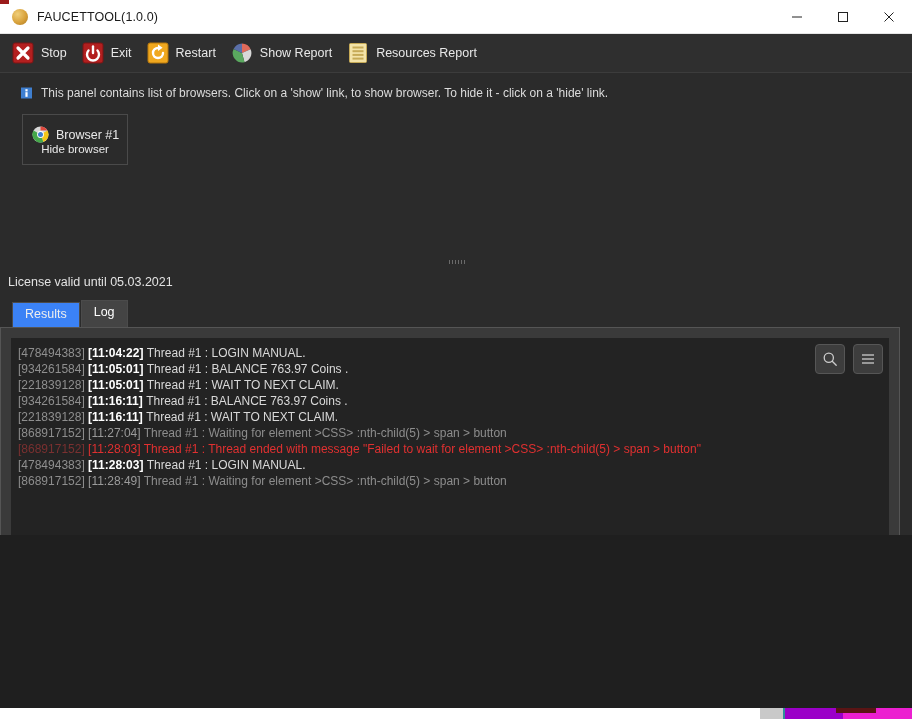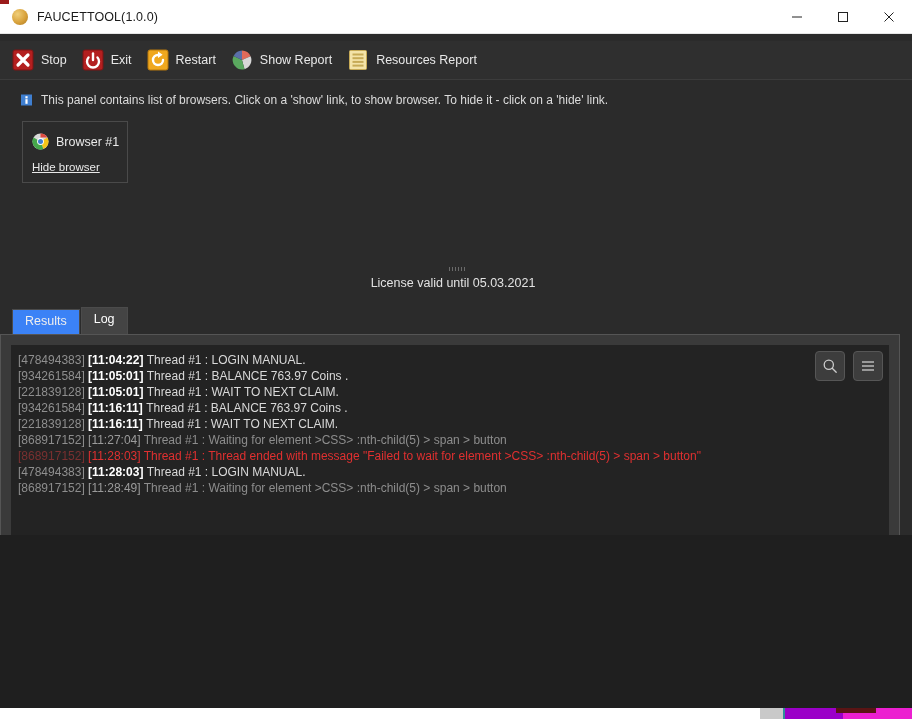--- a/index.html
+++ b/index.html
@@ -68,21 +68,20 @@
   .win-btn svg { display: block; }
 
   
   .toolbar {
     height: 38px;
     background: #2f2f2f;
     border-bottom: 1px solid #3c3c3c;
     display: flex;
     align-items: center;
     padding-left: 10px;
-    margin-top: 7px;
   }
   .tool-btn {
     display: flex;
     align-items: center;
     height: 30px;
     padding: 0 9px 0 2px;
     margin-right: 4px;
     border-radius: 2px;
   }
   .tool-ico {
@@ -135,24 +134,23 @@
     margin-right: 7px;
     flex: 0 0 auto;
   }
   .browser-name {
     font-size: 12.5px;
     color: #e9e9e9;
     white-space: nowrap;
   }
   .browser-link {
     display: block;
-    margin-top: 11px;
+    text-align: center;
     font-size: 11.5px;
     color: #e9e9e9;
-    text-decoration: underline;
     cursor: pointer;
   }
 
   
   .splitter {
     height: 14px;
     position: relative;
   }
   .grip {
     position: absolute;
@@ -162,21 +160,20 @@
     height: 4px;
     background-image: repeating-linear-gradient(to right, #6a6a6a 0px, #6a6a6a 1px, transparent 1px, transparent 3px);
   }
 
   
   .status-row {
     display: flex;
     align-items: center;
     padding: 0 14px 0 8px;
     height: 26px;
-    flex-direction: column;
   }
   .license-text {
     font-size: 12.5px;
     color: #e2e2e2;
   }
   .running-wrap {
     margin-left: auto;
     display: flex;
     align-items: center;
   }

